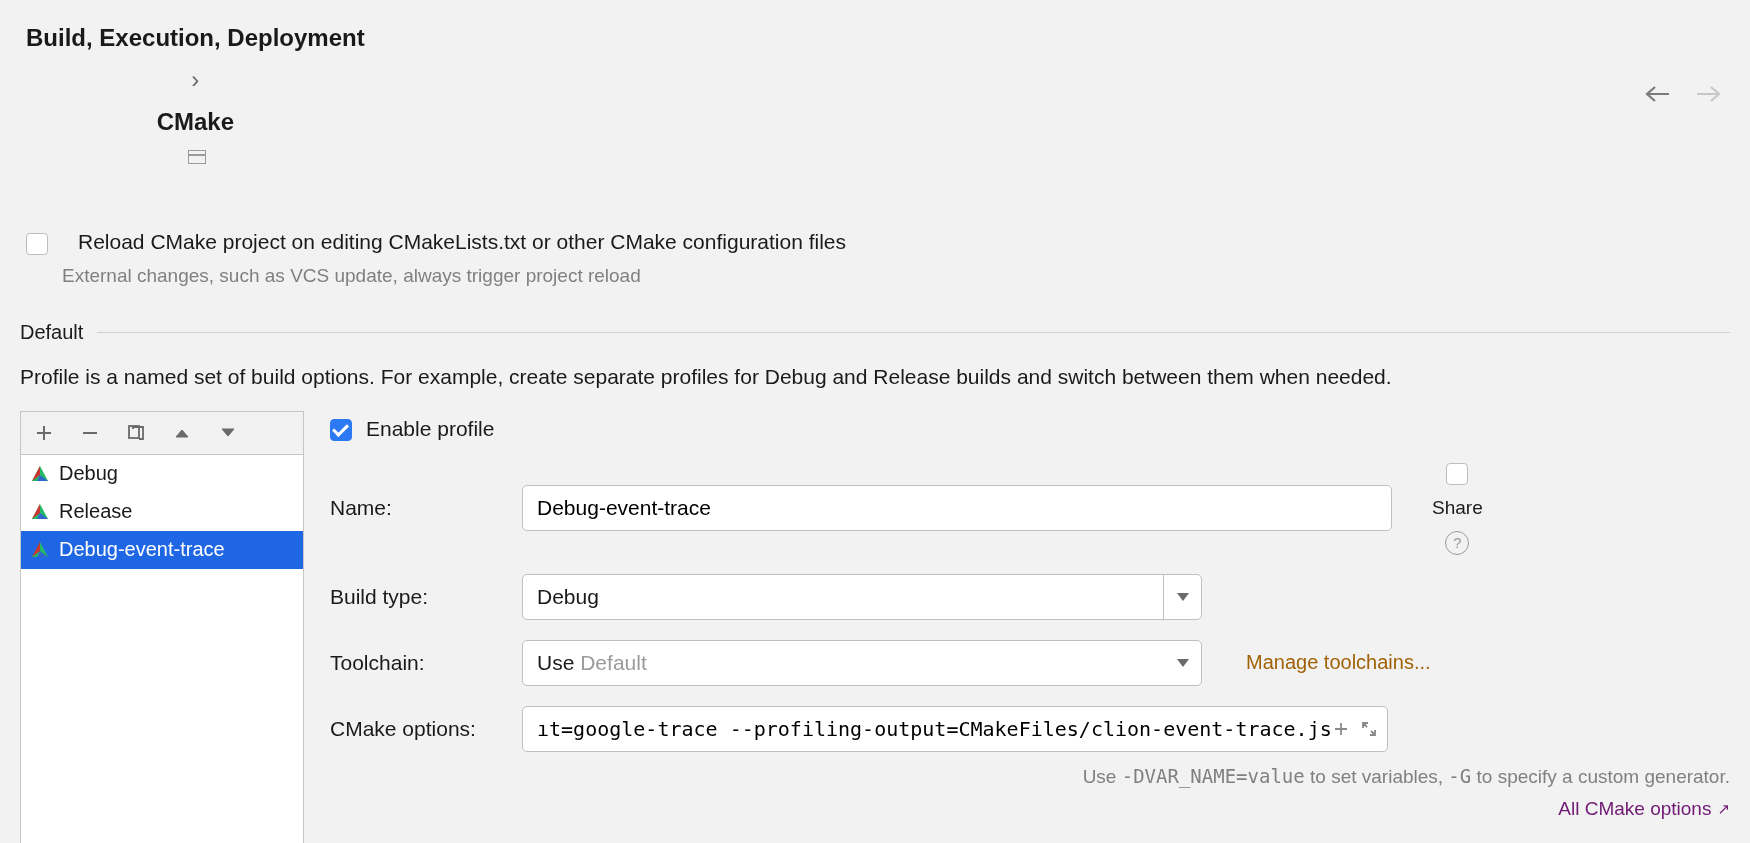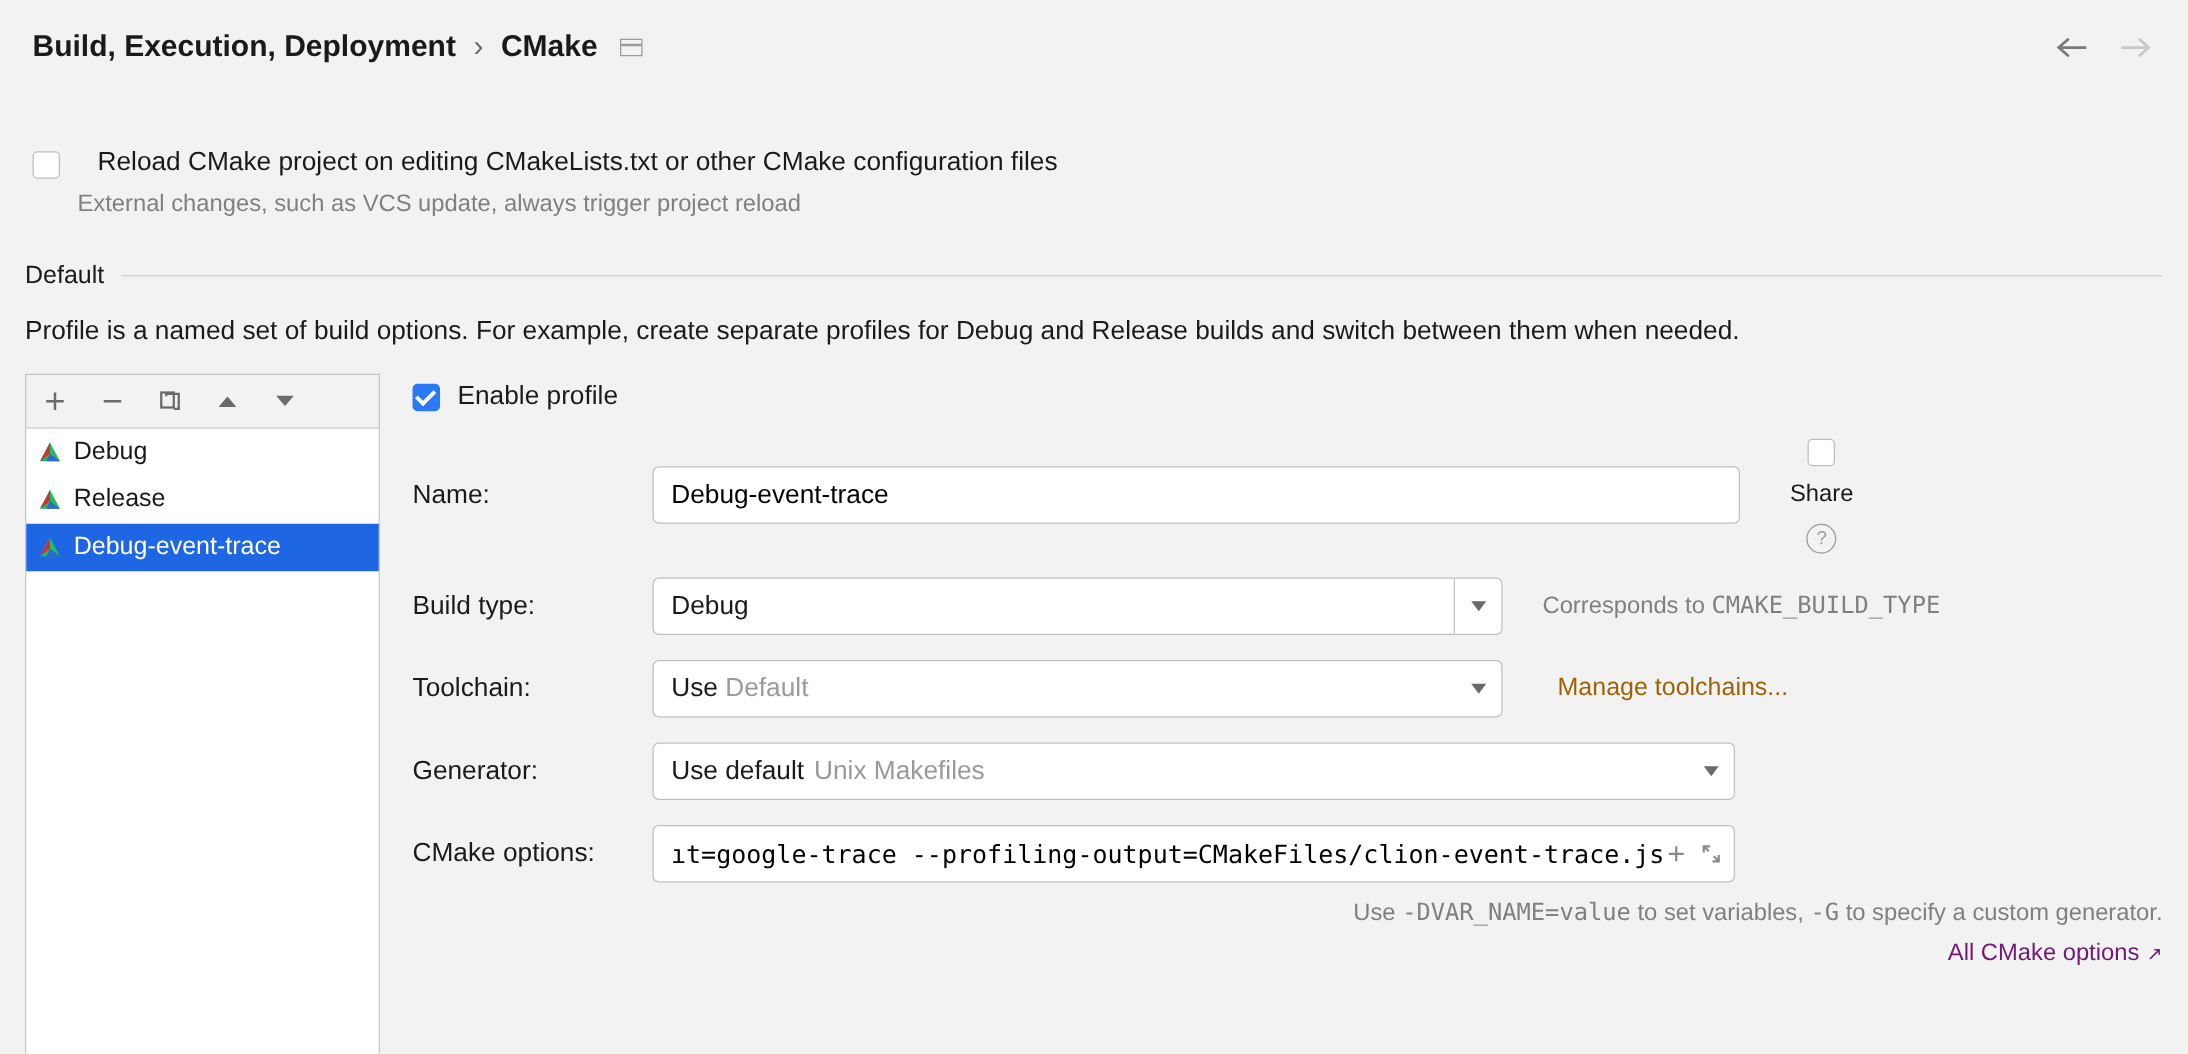--- a/index.html
+++ b/index.html
@@ -17,20 +17,21 @@
       align-items: center;
       justify-content: space-between;
       padding: 24px 26px 18px 26px;
     }
     .breadcrumb {
       display: flex;
       align-items: center;
       gap: 14px;
       font-weight: 700;
       font-size: 24px;
+      flex-direction: column;
     }
     .breadcrumb .sep { color: #6b6b6b; font-weight: 400;}
     .window-icon {
       margin-left: 4px;
       width:18px;height:14px;border:1.5px solid #9a9a9a;display:inline-block;position:relative;
     }
     .window-icon:before {content:"";position:absolute;top:3px;left:0;right:0;height:1.5px;background:#9a9a9a;}
     .nav-arrows { display:flex; gap:22px; align-items:center;}
     .arrow-s { width:30px;height:20px;display:flex;align-items:center;justify-content:center;}
     .arrow-svg { stroke:#7a7a7a; stroke-width:2.2; fill:none; }
@@ -216,41 +217,31 @@
     </div>
 
     <div class="frow">
       <div class="flabel">Build type:</div>
       <div class="select bt">
         <span>Debug</span>
         <div class="caret-btn">
             <div class="caret-d"></div>
           </div>
       </div>
-      <span class="muted build-note">
-        <span>Corresponds to </span><code style="font-family:ui-monospace,Menlo,monospace">CMAKE_BUILD_TYPE</code>
-      </span>
     </div>
 
     <div class="frow">
       <div class="flabel">Toolchain:</div>
       <div class="select tc">
         <span><span>Use</span> <span class="placeholder">Default</span></span>
         <div class="caret-d"></div>
       </div>
       <span class="link tc-note">Manage toolchains...</span>
     </div>
 
-    <div class="frow">
-      <div class="flabel">Generator:</div>
-      <div class="select gen">
-        <span><span>Use default</span><span class="gen-ph">Unix Makefiles</span></span>
-        <div class="caret-d"></div>
-      </div>
-    </div>
 
     <div class="frow">
       <div class="flabel">CMake options:</div>
       <div class="cmopt-wrap">
         <input class="cmopt-input" value="ıt=google-trace --profiling-output=CMakeFiles/clion-event-trace.json" style="">
         <div class="cm-icons">
           <div class="cm-ico">
               <svg width="14" height="14" viewBox="0 0 14 14">
                 <path d="M7 1V13M1 7H13" stroke="#8a8a8a" stroke-width="1.8"></path>
               </svg>

